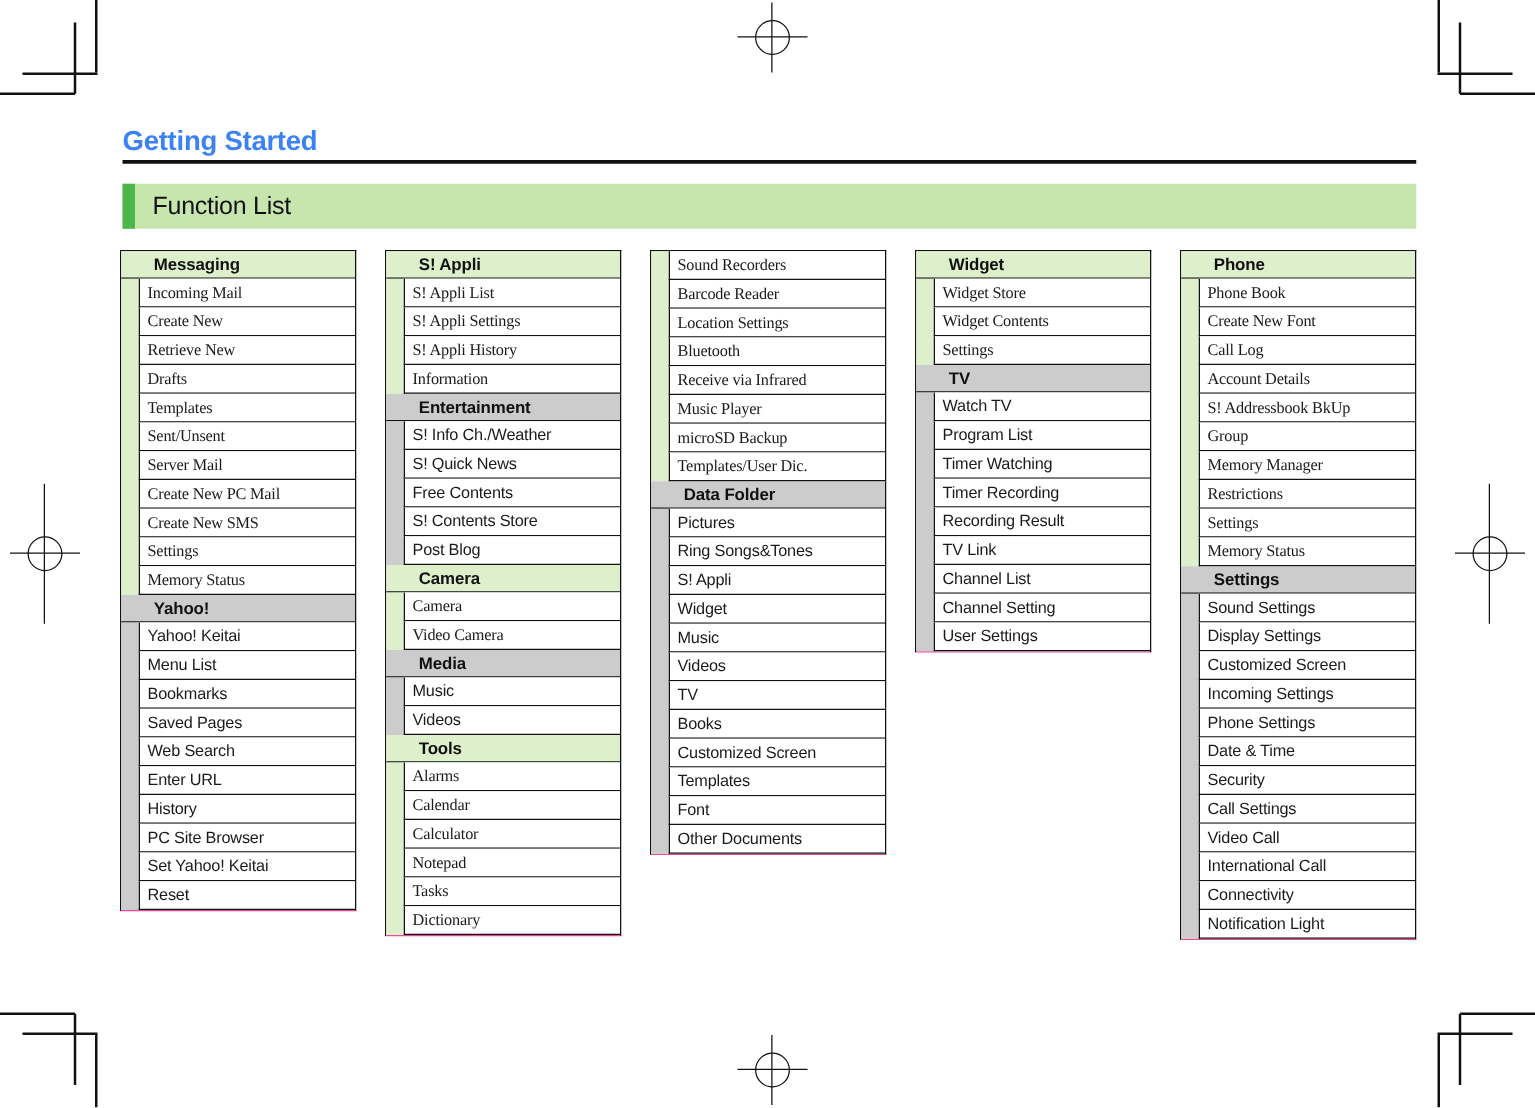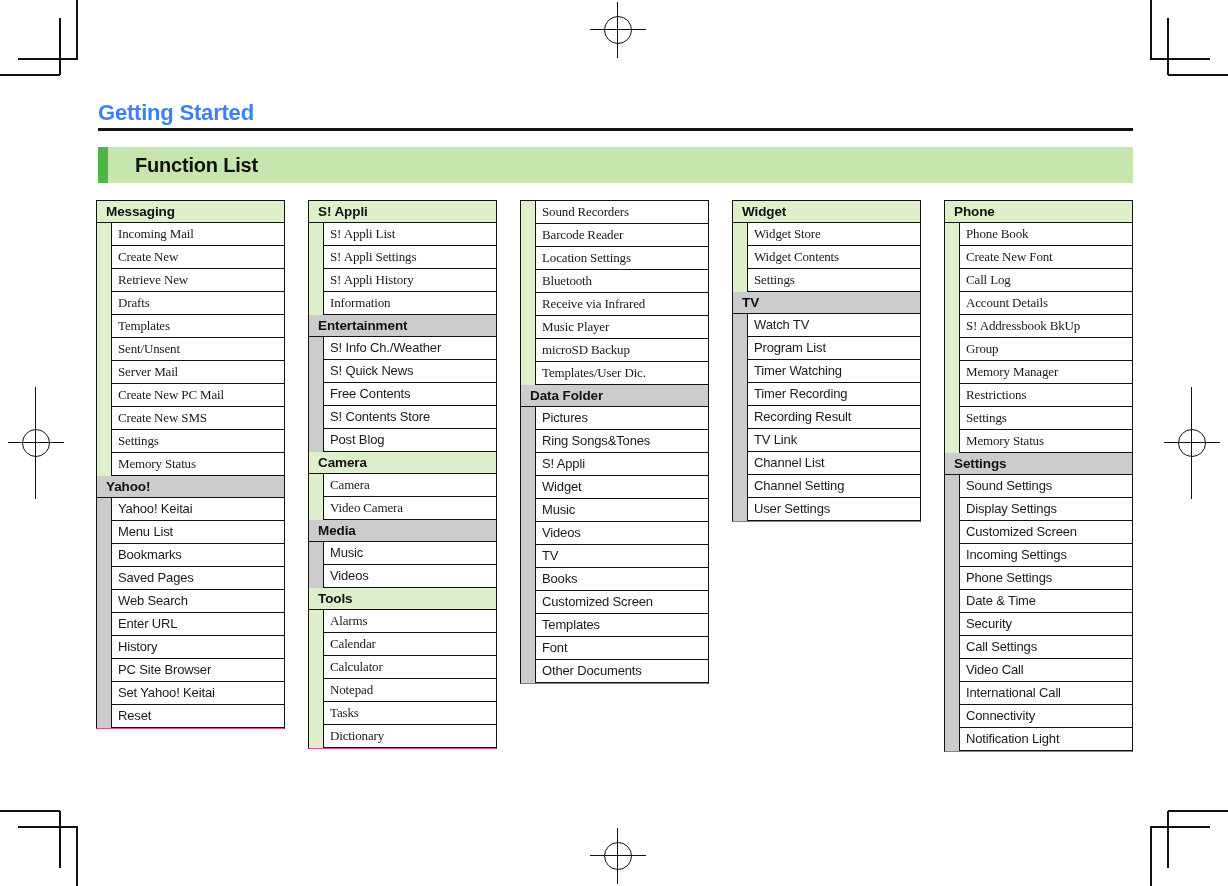--- a/index.html
+++ b/index.html
@@ -74,23 +74,23 @@
     display: flex;
     align-items: center;
   }
   .section-banner .accent {
     width: 10px;
     height: 36px;
     background: #4cb648;
     flex: 0 0 auto;
   }
   .section-banner .banner-text {
-    margin-left: 27px;
+    margin-left: 14px;
     font-size: 20px;
-    font-weight: bold;
+    font-weight: normal;
     color: #111111;
     letter-spacing: -0.2px;
   }
 
   
   .columns {
     position: absolute;
     left: 96px;
     top: 200px;
     width: 1040px;
@@ -114,21 +114,21 @@
   .group.first {
     border-top: 1px solid #111111;
   }
   .group.last {
     border-bottom: 1px solid #ec4899;
   }
 
   .group-header {
     height: 22px;
     line-height: 22px;
-    padding-left: 9px;
+    padding-left: 26px;
     font-size: 13.5px;
     font-weight: bold;
     color: #111111;
     box-sizing: border-box;
     border-bottom: 1px solid #111111;
     letter-spacing: -0.1px;
     overflow: hidden;
     white-space: nowrap;
   }
   .group-header.green { background: #ddf0cb; }

